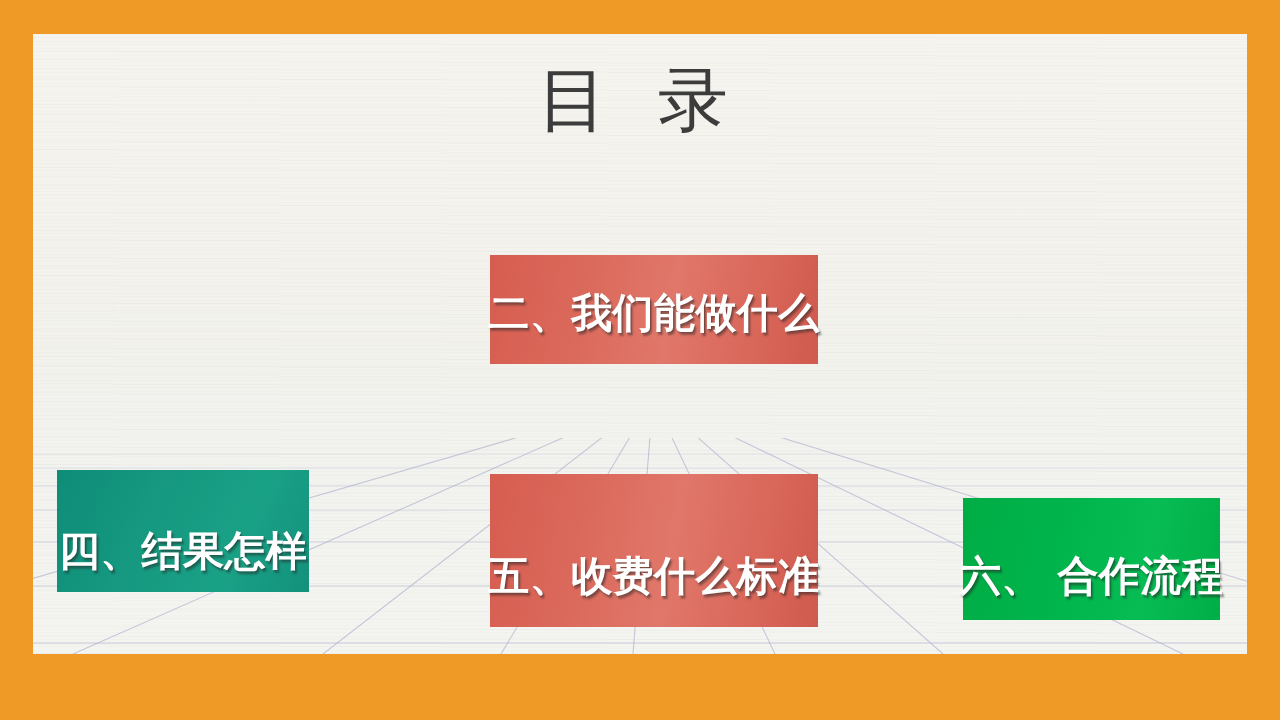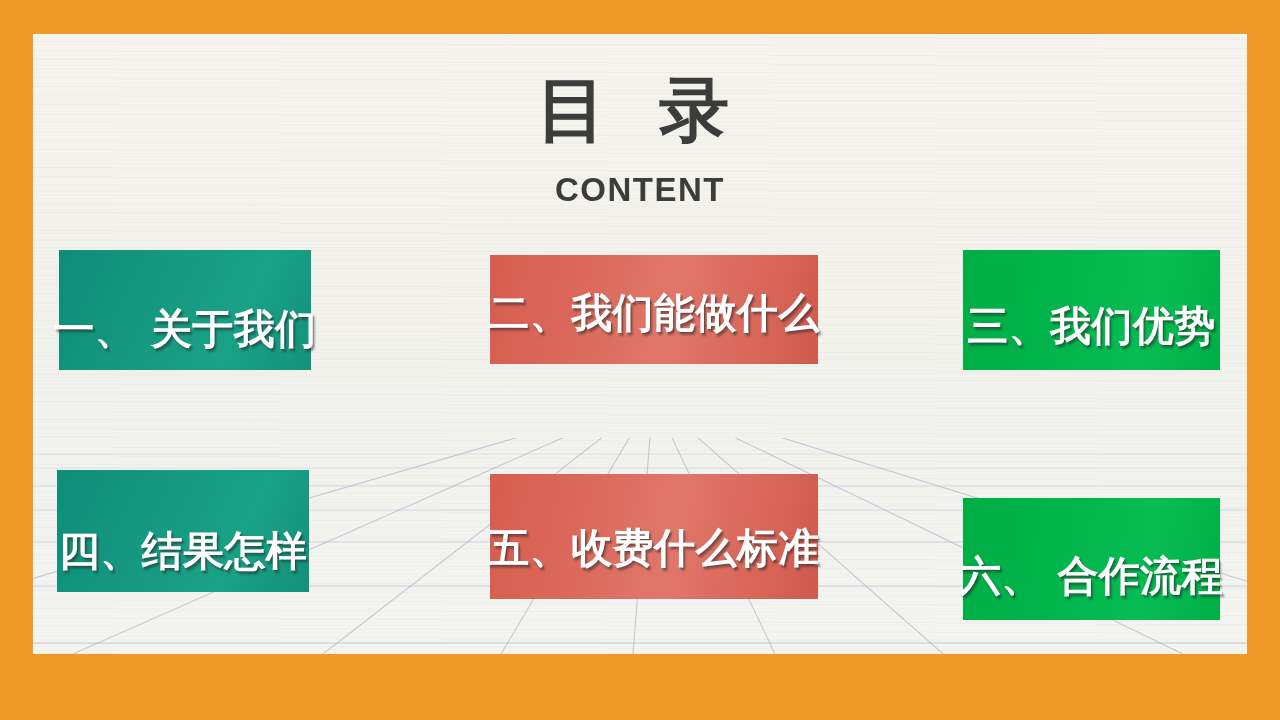--- a/index.html
+++ b/index.html
@@ -43,22 +43,22 @@
     opacity:.6;pointer-events:none;
   }
 
   
   .floor{position:absolute;left:0;top:404px;width:1214px;height:216px;overflow:hidden;}
   .floor svg{display:block;}
 
   
   .header{position:absolute;left:0;top:0;width:1214px;text-align:center;}
   .title-cn{
-    margin:16px;padding-top:21px;
-    font-size:70px;line-height:78px;font-weight:bold;
+    margin:6px;padding-top:21px;
+    font-size:70px;line-height:78px;font-weight:normal;
     color:#3C3C3C;letter-spacing:0.20em;
     font-family:"DejaVu Sans","Liberation Sans",sans-serif;
   }
   .title-en{
     margin:0;padding-top:6px;
     font-size:33px;line-height:38px;font-weight:bold;
     color:#3C3C3C;letter-spacing:0.045em;
   }
 
   
@@ -87,21 +87,21 @@
   
   .salmon{background:linear-gradient(100deg,#D65D50 0%,#DB6A5C 30%,#E0776A 55%,#D9675A 80%,#CF5A4D 100%);}
   
   .green{background:linear-gradient(100deg,#00AD45 0%,#00B54C 40%,#08BC54 70%,#00AE46 100%);}
 
   
   #box1{left:26px;  top:216px; width:252px; height:120px;}
   #box2{left:457px; top:221px; width:328px; height:109px;}
   #box3{left:930px; top:216px; width:257px; height:120px;}
   #box4{left:24px;  top:436px; width:252px; height:122px;text-align:right;}
-  #box5{left:457px; top:440px; width:328px; height:125px;}
+  #box5{left:457px; top:440px; width:328px; height:153px;}
   #box6{left:930px; top:436px; width:257px; height:122px;margin-top:28px;}
 
   #box1 .label,#box4 .label{font-size:41px;padding-bottom:13px;}
   #box2 .label,#box5 .label{font-size:41px;padding-bottom:23px;}
   #box3 .label,#box6 .label{font-size:41px;padding-bottom:16px;}
 </style>
 </head>
 <body>
 
 <div class="slide">
@@ -133,37 +133,28 @@
           <line x1="0" y1="72" x2="1214" y2="72" stroke-width="0.9" opacity="0.40"></line>
           <line x1="0" y1="104" x2="1214" y2="104" stroke-width="1.0" opacity="0.45"></line>
           <line x1="0" y1="148" x2="1214" y2="148" stroke-width="1.0" opacity="0.50"></line>
           <line x1="0" y1="205" x2="1214" y2="205" stroke-width="1.1" opacity="0.55"></line>
         </g>
       </svg>
     </div>
 
     <div class="header">
       <h1 class="title-cn">目  录</h1>
-      <h2 class="title-en">CONTENT</h2>
     </div>
 
-    <div class="box teal" id="box1">
-      <div class="shadow"></div>
-      <span class="label">一、 关于我们</span>
-    </div>
 
     <div class="box salmon" id="box2">
       <div class="shadow"></div>
       <span class="label">二、我们能做什么</span>
     </div>
 
-    <div class="box green" id="box3">
-      <div class="shadow"></div>
-      <span class="label">三、我们优势</span>
-    </div>
 
     <div class="box teal" id="box4">
       <div class="shadow"></div>
       <span class="label">四、结果怎样</span>
     </div>
 
     <div class="box salmon" id="box5">
       <div class="shadow"></div>
       <span class="label">五、收费什么标准</span>
     </div>

